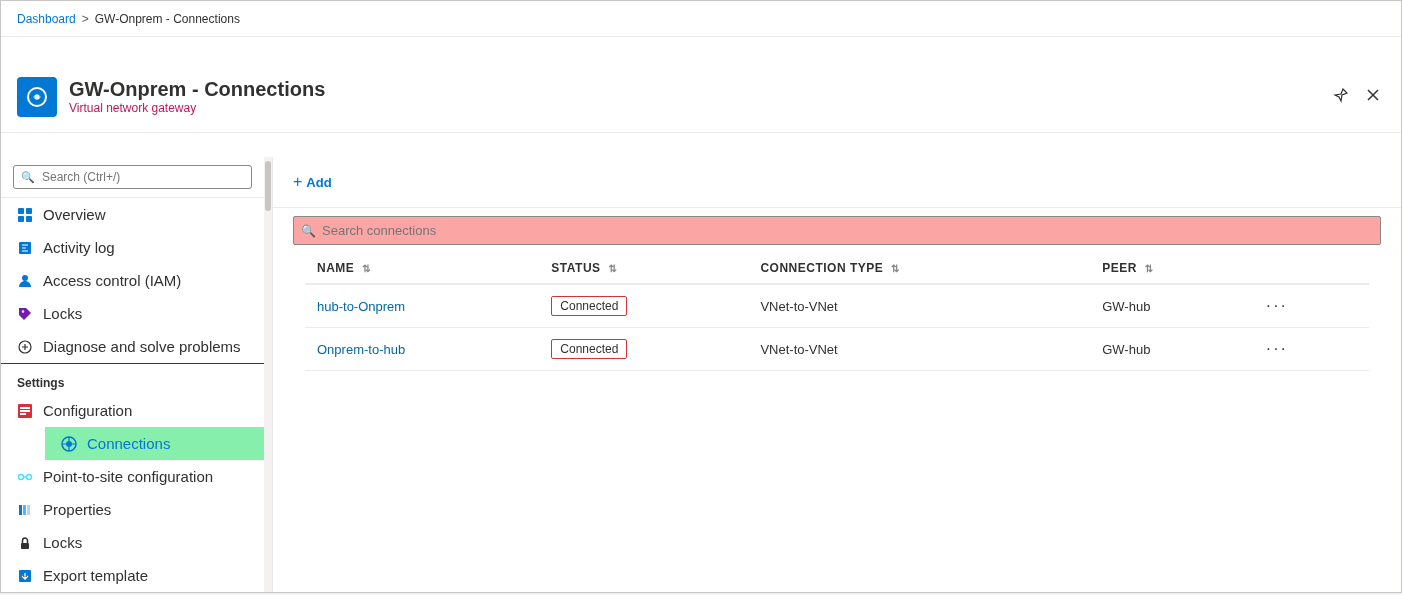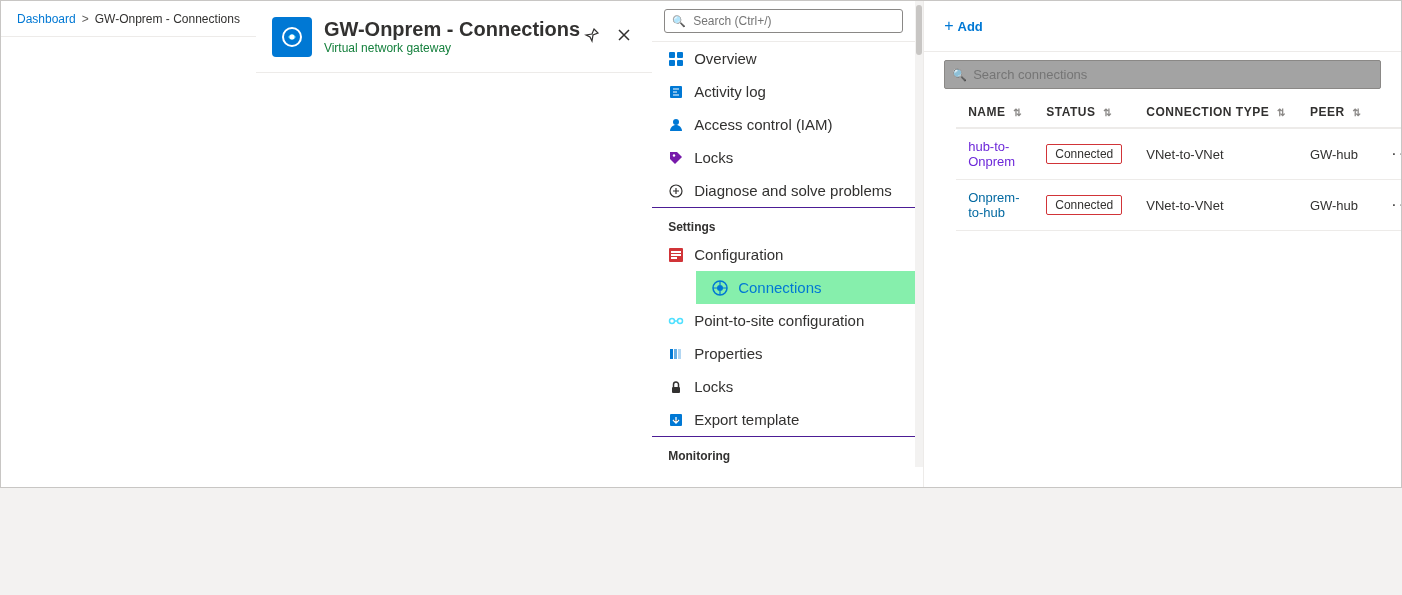--- a/index.html
+++ b/index.html
@@ -1,30 +1,30 @@
 <!DOCTYPE html>
 <html><head>
   <meta charset="utf-8">
   <style>
     * { box-sizing: border-box; margin: 0; padding: 0; }
     body { font-family: 'Segoe UI', Arial, sans-serif; font-size: 13px; background: #f3f2f1; color: #323130; }
 
-    .app-container { width: 1402px; height: 488px; background: #fff; border: 1px solid #c8c6c4; display: flex; overflow: hidden; }
+    .app-container { width: 1402px; height: 593px; background: #fff; border: 1px solid #c8c6c4; display: flex; flex-direction: column; overflow: hidden; gap: 24px; }
 
     
     .top-bar { background: #fff; border-bottom: 1px solid #edebe9; padding: 0 16px; height: 36px; display: flex; align-items: center; }
     .breadcrumb { display: flex; align-items: center; gap: 6px; font-size: 12px; color: #0078d4; }
 
     
     .page-header { background: #fff; border-bottom: 1px solid #edebe9; padding: 12px 16px; display: flex; align-items: center; justify-content: space-between; height: 72px; }
     .header-left { display: flex; align-items: center; gap: 12px; }
     .header-icon { width: 40px; height: 40px; background: #0078d4; border-radius: 4px; display: flex; align-items: center; justify-content: center; }
     .header-icon svg { width: 24px; height: 24px; }
     .header-title h1 { font-size: 20px; font-weight: 600; color: #323130; }
-    .header-title p { font-size: 12px; color: #15803d; }
+    .header-title p { font-size: 12px; color: #be185d; }
     .header-actions { display: flex; gap: 8px; }
     .icon-btn { background: none; border: none; cursor: pointer; padding: 4px; color: #323130; font-size: 16px; }
 
     
     .main-layout { display: flex; flex: 1; overflow: hidden; }
 
     
     .sidebar { width: 272px; min-width: 272px; background: #fff; border-right: 1px solid #edebe9; display: flex; flex-direction: column; overflow-y: auto; }
     .sidebar-search { padding: 8px 12px; border-bottom: 1px solid #edebe9; }
     .sidebar-search input { width: 100%; border: 1px solid #8a8886; border-radius: 3px; padding: 4px 8px 4px 28px; font-size: 12px; background: #fff; color: #323130; }
@@ -35,21 +35,21 @@
     .nav-item .nav-icon { width: 16px; height: 16px; display: flex; align-items: center; justify-content: center; flex-shrink: 0; }
     .nav-section-title { padding: 12px 16px 4px; font-size: 12px; font-weight: 600; color: #323130; border-top: 1px solid #4c1d95; }
 
     
     .content { flex: 1; padding: 0; background: #fff; overflow: hidden; display: flex; flex-direction: column; }
     .content-toolbar { padding: 12px 20px; border-bottom: 1px solid #edebe9; display: flex; align-items: center; gap: 8px; }
     .add-btn { display: flex; align-items: center; gap: 4px; background: none; border: none; color: #0078d4; cursor: pointer; font-size: 13px; font-weight: 600; padding: 4px 0; }
     .add-btn .plus { font-size: 16px; font-weight: 300; }
 
     .search-bar { padding: 8px 20px; }
-    .search-bar-input { width: 100%; border: 1px solid #8a8886; border-radius: 2px; padding: 6px 24px 6px 28px; font-size: 13px; color: #323130; background: #a3a3a3; }
+    .search-bar-input { width: 100%; border: 1px solid #8a8886; border-radius: 2px; padding: 6px 24px 6px 28px; font-size: 13px; color: #323130; background: #fca5a5; }
     .search-bar-wrapper { position: relative; }
     .search-bar-wrapper .search-icon-inner { position: absolute; left: 8px; top: 50%; transform: translateY(-50%); color: #605e5c; font-size: 12px; }
 
     
     .table-container { flex: 1; overflow: auto; padding: 0 32px; }
     table { width: 100%; border-collapse: collapse; }
     thead tr { border-bottom: 2px solid #edebe9; }
     th { padding: 8px 12px; text-align: left; font-size: 12px; font-weight: 600; color: #323130; letter-spacing: 0.5px; text-transform: uppercase; white-space: nowrap; }
     th .sort-icon { color: #8a8886; font-size: 10px; margin-left: 4px; }
     td { padding: 10px 12px; font-size: 13px; border-bottom: 1px solid #edebe9; color: #323130; }
@@ -277,21 +277,21 @@
               <th>
                 <span>PEER</span>
                 <span class="sort-icon">⇅</span>
               </th>
               <th></th>
             </tr>
           </thead>
           <tbody>
             <tr class="table-row">
               <td>
-                <span style="color:#6d28d9; cursor:pointer;">hub-to-Onprem</span>
+                <span style="color:#0369a1; cursor:pointer;">hub-to-Onprem</span>
               </td>
               <td>
                 <span class="status-badge">Connected</span>
               </td>
               <td>VNet-to-VNet</td>
               <td>GW-hub</td>
               <td>
                 <button class="more-btn">···</button>
               </td>
             </tr>

